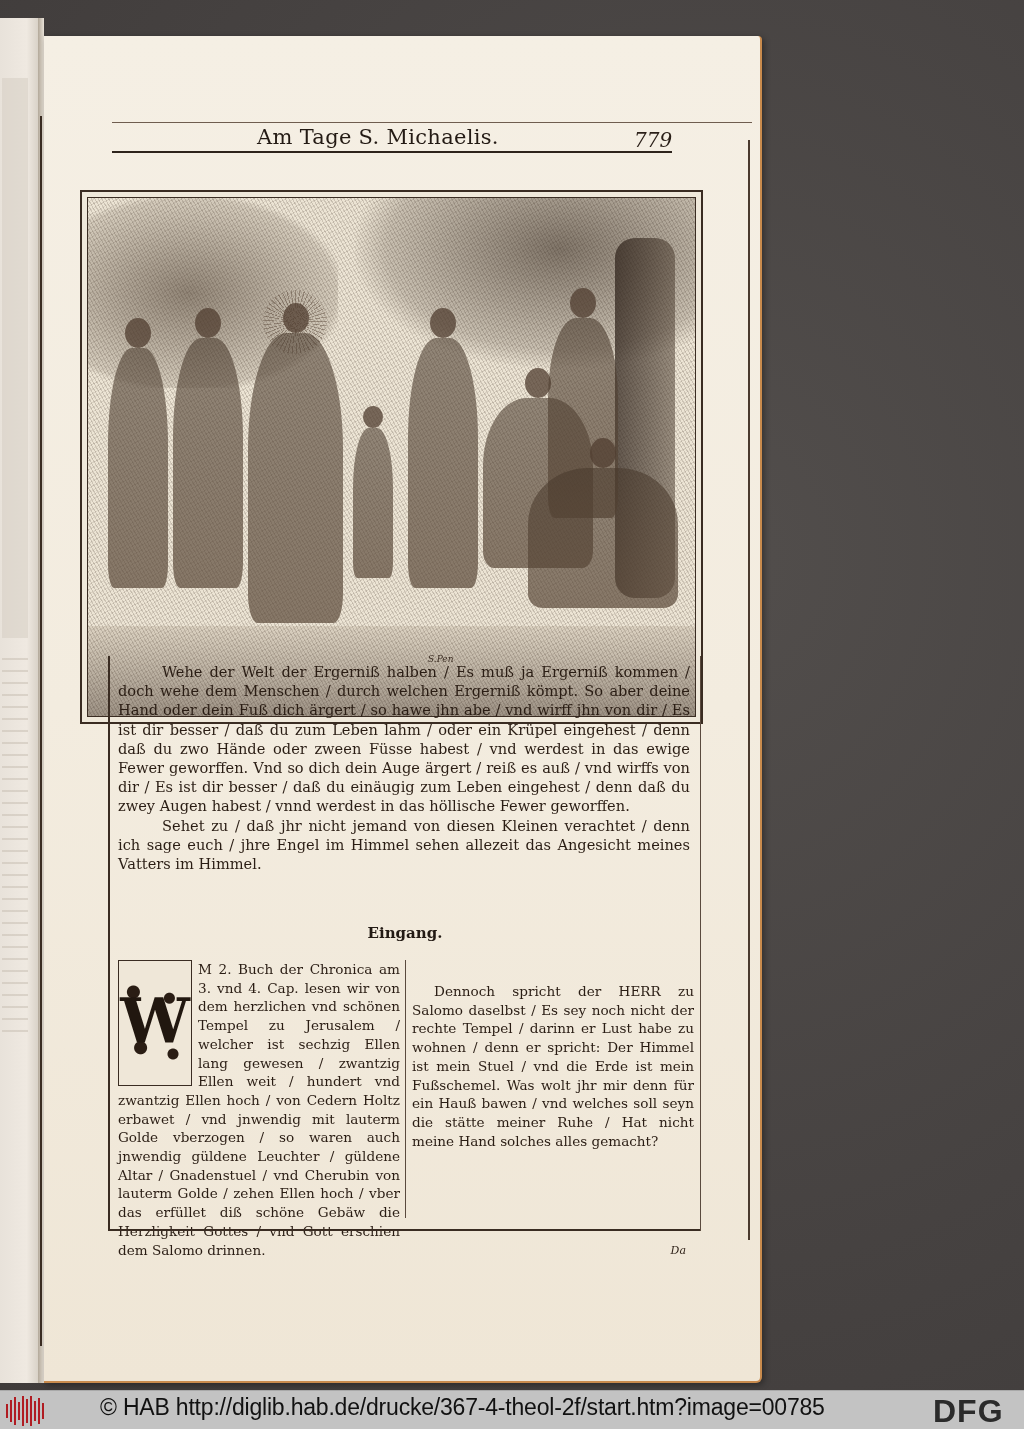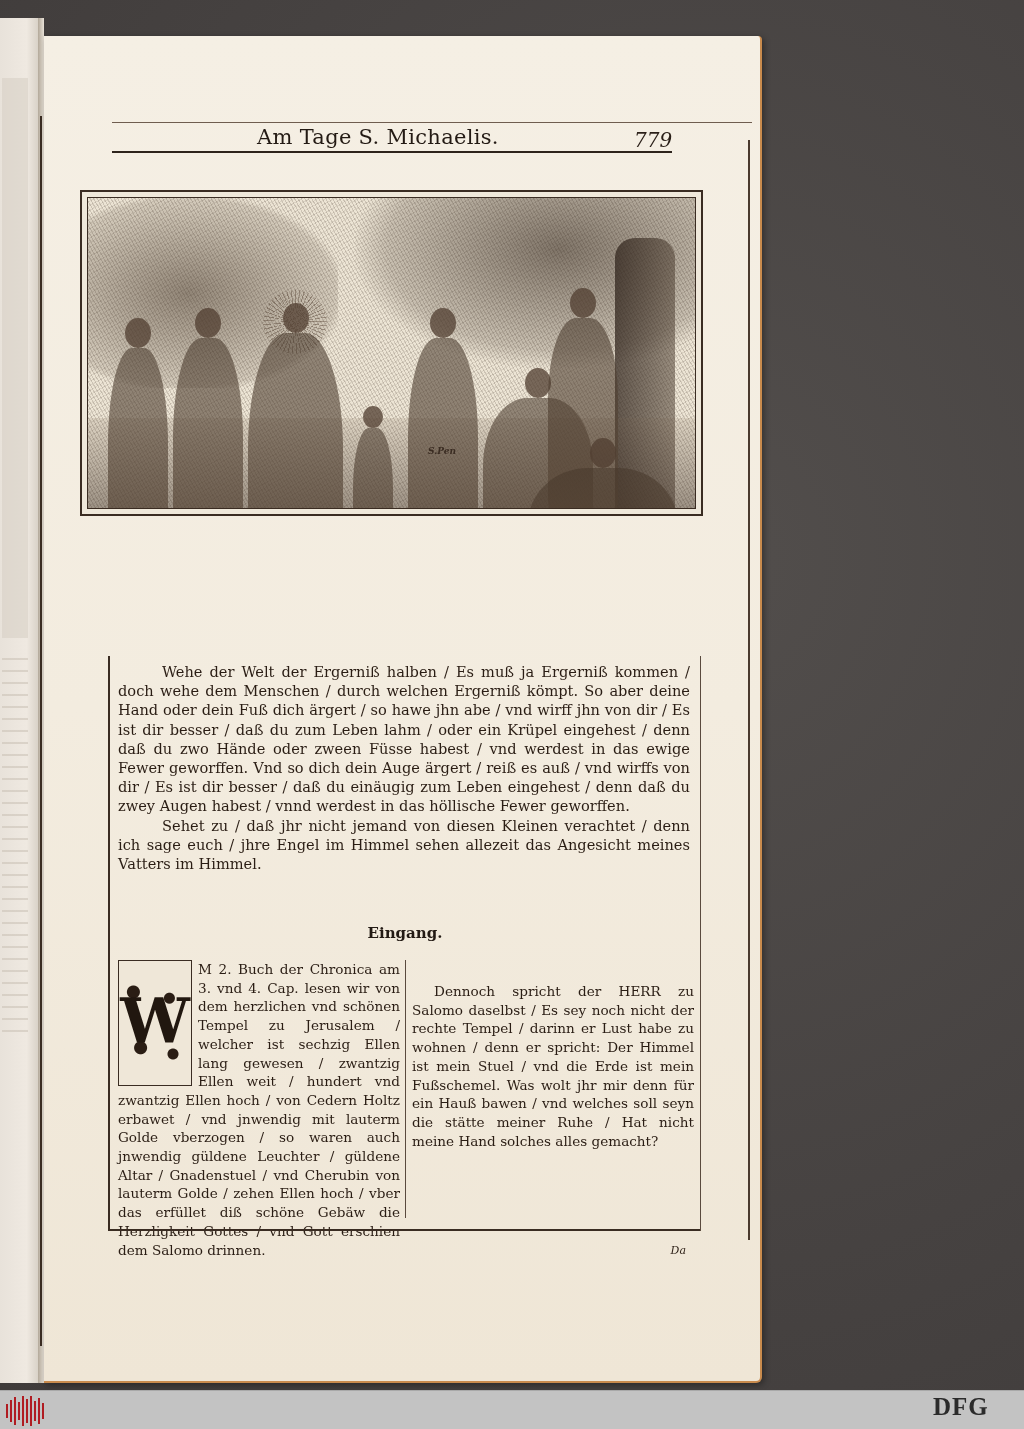--- a/index.html
+++ b/index.html
@@ -56,24 +56,23 @@
   .running-title {
     position:absolute; left:145px; top:3px;
     font-family:"DejaVu Serif", serif; font-size:21px; color:#231a14; letter-spacing:.3px;
   }
   .page-number {
     position:absolute; left:522px; top:6px;
     font-family:"DejaVu Serif", serif; font-style:italic; font-size:20px; color:#2a1f18;
   }
   
   .engraving {
-    position:absolute; left:80px; top:190px; width:623px; height:326px;
+    position:absolute; left:80px; top:190px; width:623px; height:534px;
     border:2px solid #3a2c22; padding:3px; box-sizing:border-box;
     background:#efe8da;
-    font-weight:bold;
   }
   .engraving-inner {
     position:absolute; inset:5px; border:1px solid #3a2c22; overflow:hidden;
     background:
       repeating-linear-gradient(60deg, rgba(60,45,35,.18) 0 1px, transparent 1px 3px),
       repeating-linear-gradient(-30deg, rgba(60,45,35,.10) 0 1px, transparent 1px 4px),
       #ece4d4;
   }
   .eng-trees-left { position:absolute; left:0; top:0; width:250px; height:190px;
     background:radial-gradient(ellipse at 40% 50%, rgba(70,55,42,.55), rgba(70,55,42,.15) 70%, transparent 75%); }
@@ -139,22 +138,22 @@
     position:absolute; left:0; top:1390px; width:1024px; height:39px;
     background:#c3c3c3; border-top:1px solid #a9a9a9;
   }
   .hab-logo { position:absolute; left:6px; top:4px; width:40px; height:32px; display:flex; gap:2px; align-items:center; }
   .hab-logo span { display:block; width:2px; background:#b01c22; }
   .copyright {
     position:absolute; left:100px; top:3px; font-family:"Liberation Sans", sans-serif;
     font-size:23px; color:#111; letter-spacing:-.2px; white-space:nowrap;
   }
   .dfg-logo {
-    position:absolute; left:933px; top:2px; font-family:Liberation Serif, serif;
-    font-weight:bold; font-size:25px; color:#2b2b2b; letter-spacing:1px;
+    position:absolute; left:933px; top:2px; font-family:Liberation Sans, sans-serif;
+    font-weight:bold; font-size:32px; color:#2b2b2b; letter-spacing:1px;
   }
 </style>
 </head>
 <body>
 
 <div class="desk"></div>
 
 <div class="prev-page">
   <div class="prev-ghost a"></div>
   <div class="prev-ghost b"></div>
@@ -234,14 +233,15 @@
       <span style="height:22px"></span>
       <span style="height:28px"></span>
     <span style="height:18px"></span>
       <span style="height:30px"></span>
       <span style="height:24px"></span>
     <span style="height:30px"></span>
       <span style="height:20px"></span>
       <span style="height:26px"></span>
     <span style="height:16px"></span>
   </div>
+  <span class="copyright">© HAB http://diglib.hab.de/drucke/367-4-theol-2f/start.htm?image=00785</span>
   <span class="dfg-logo">DFG</span>
 </div>
 
 </body></html>

